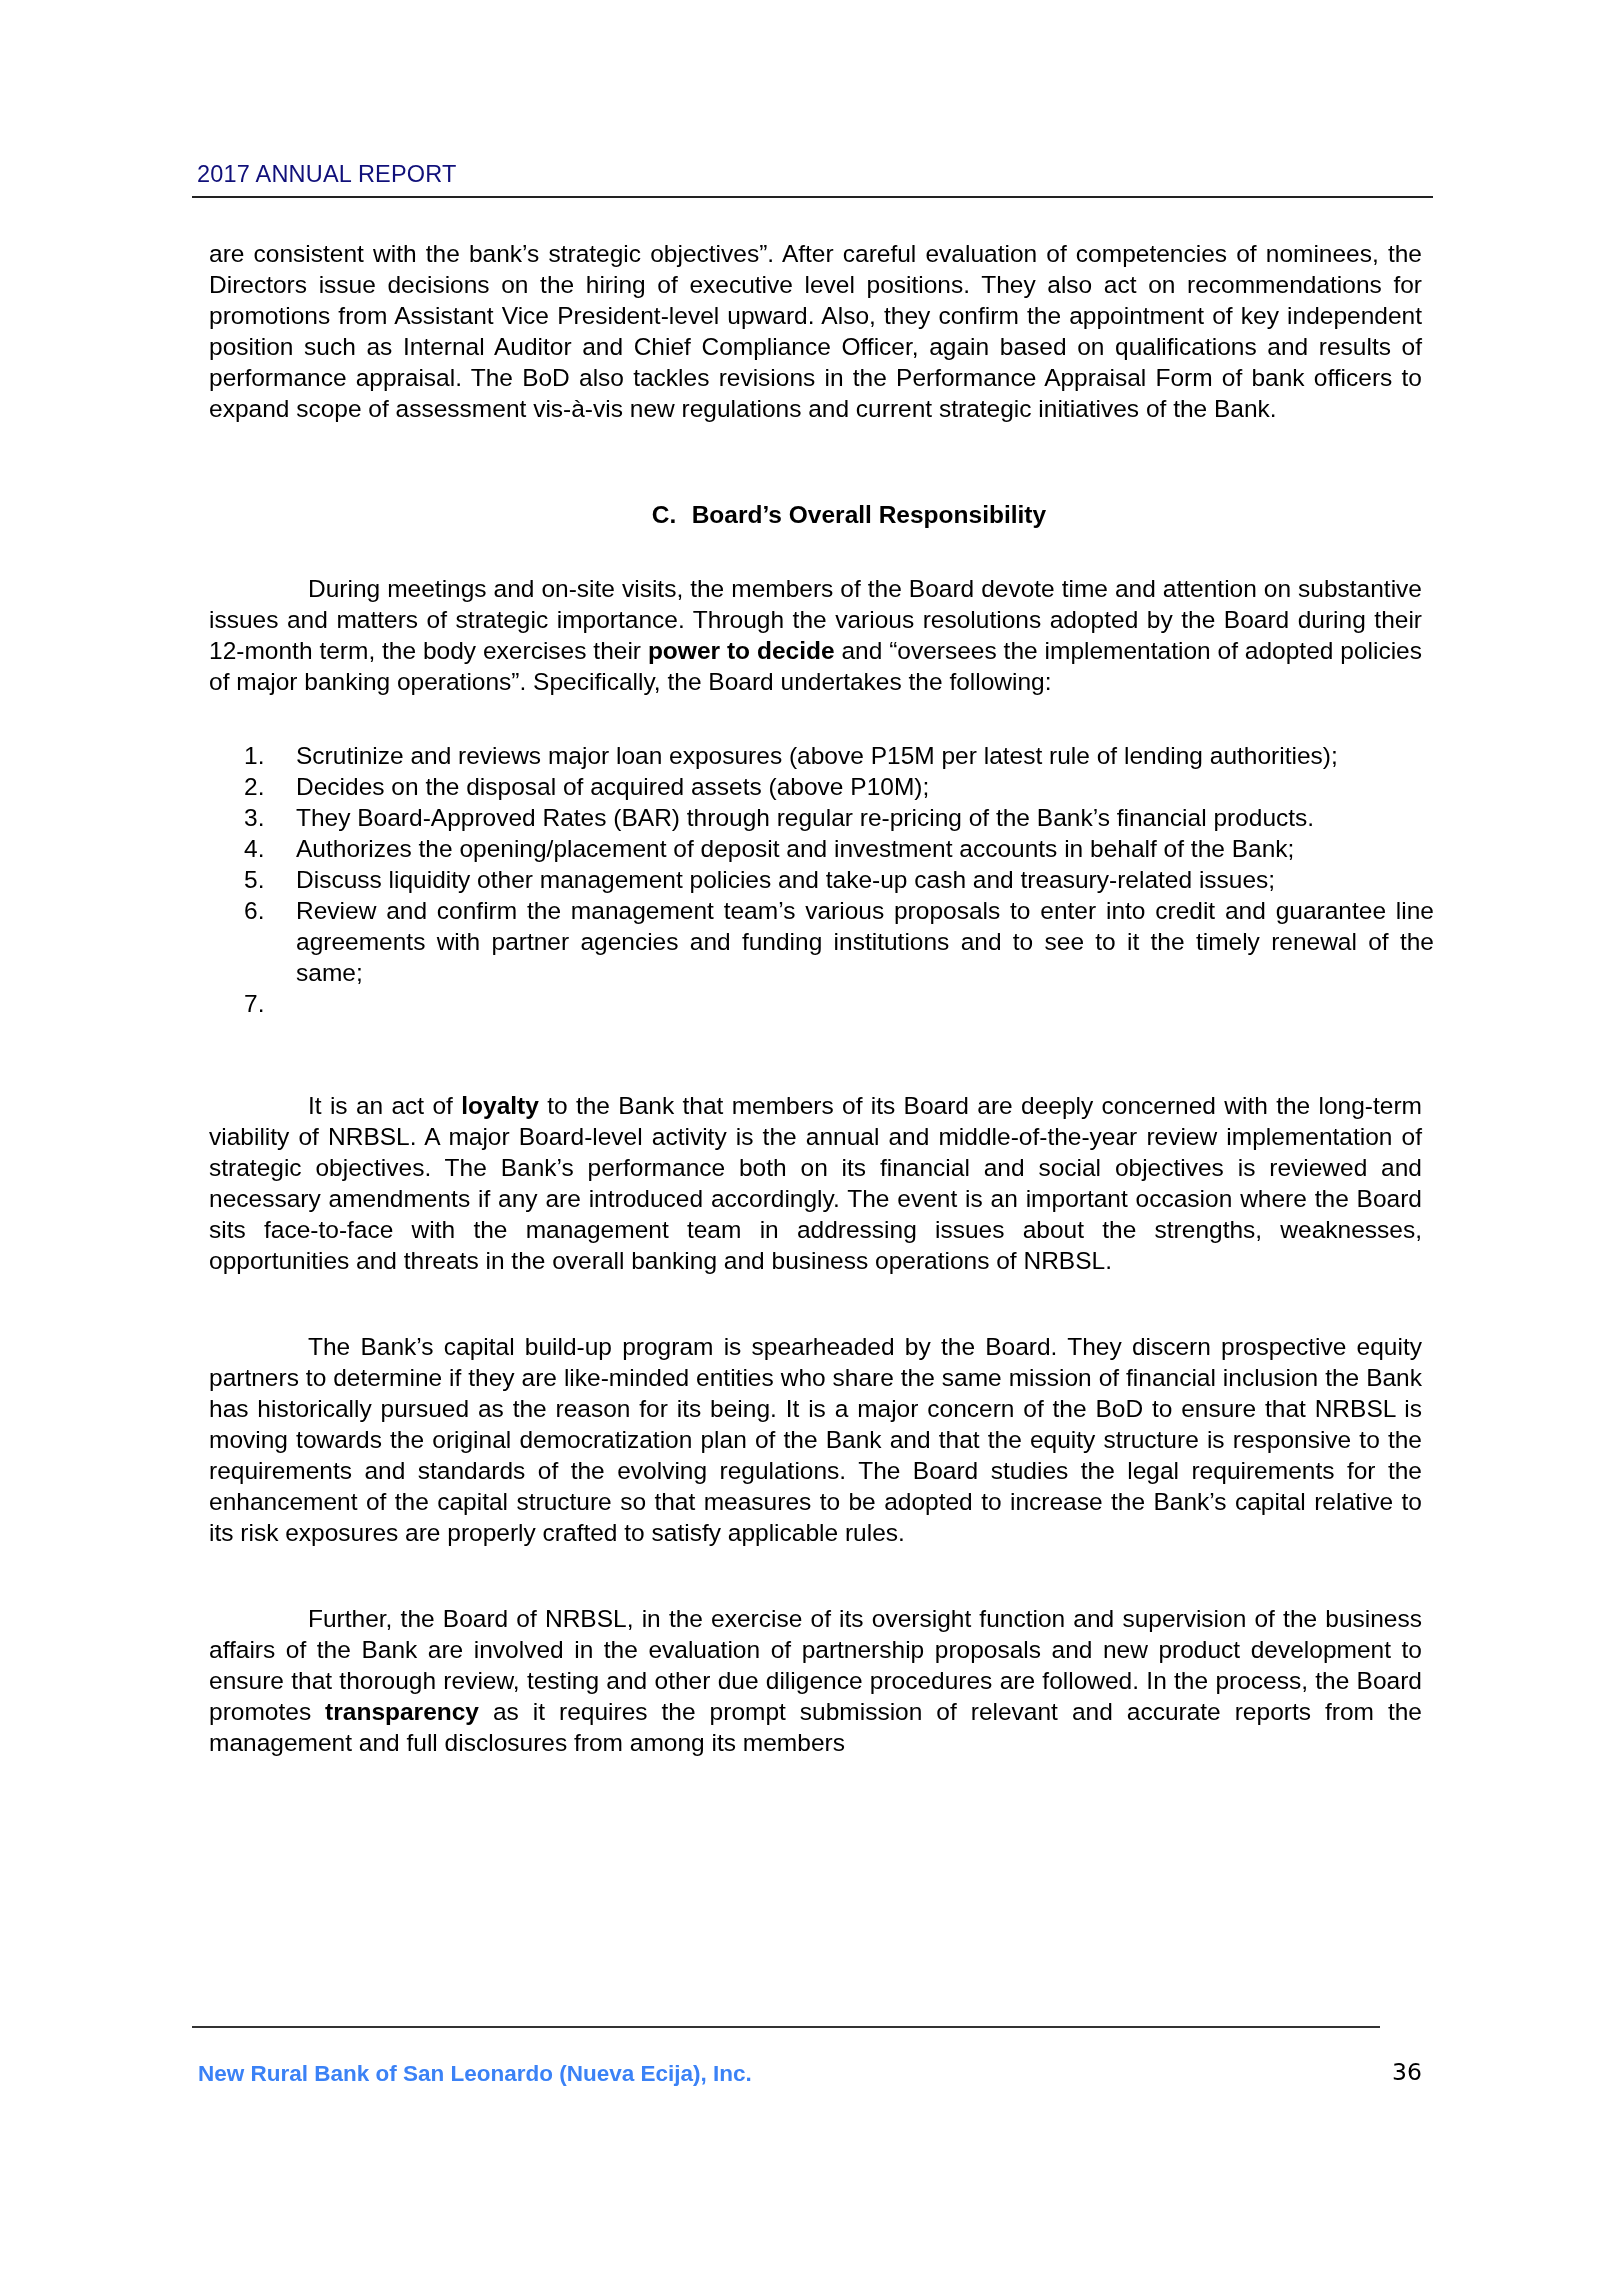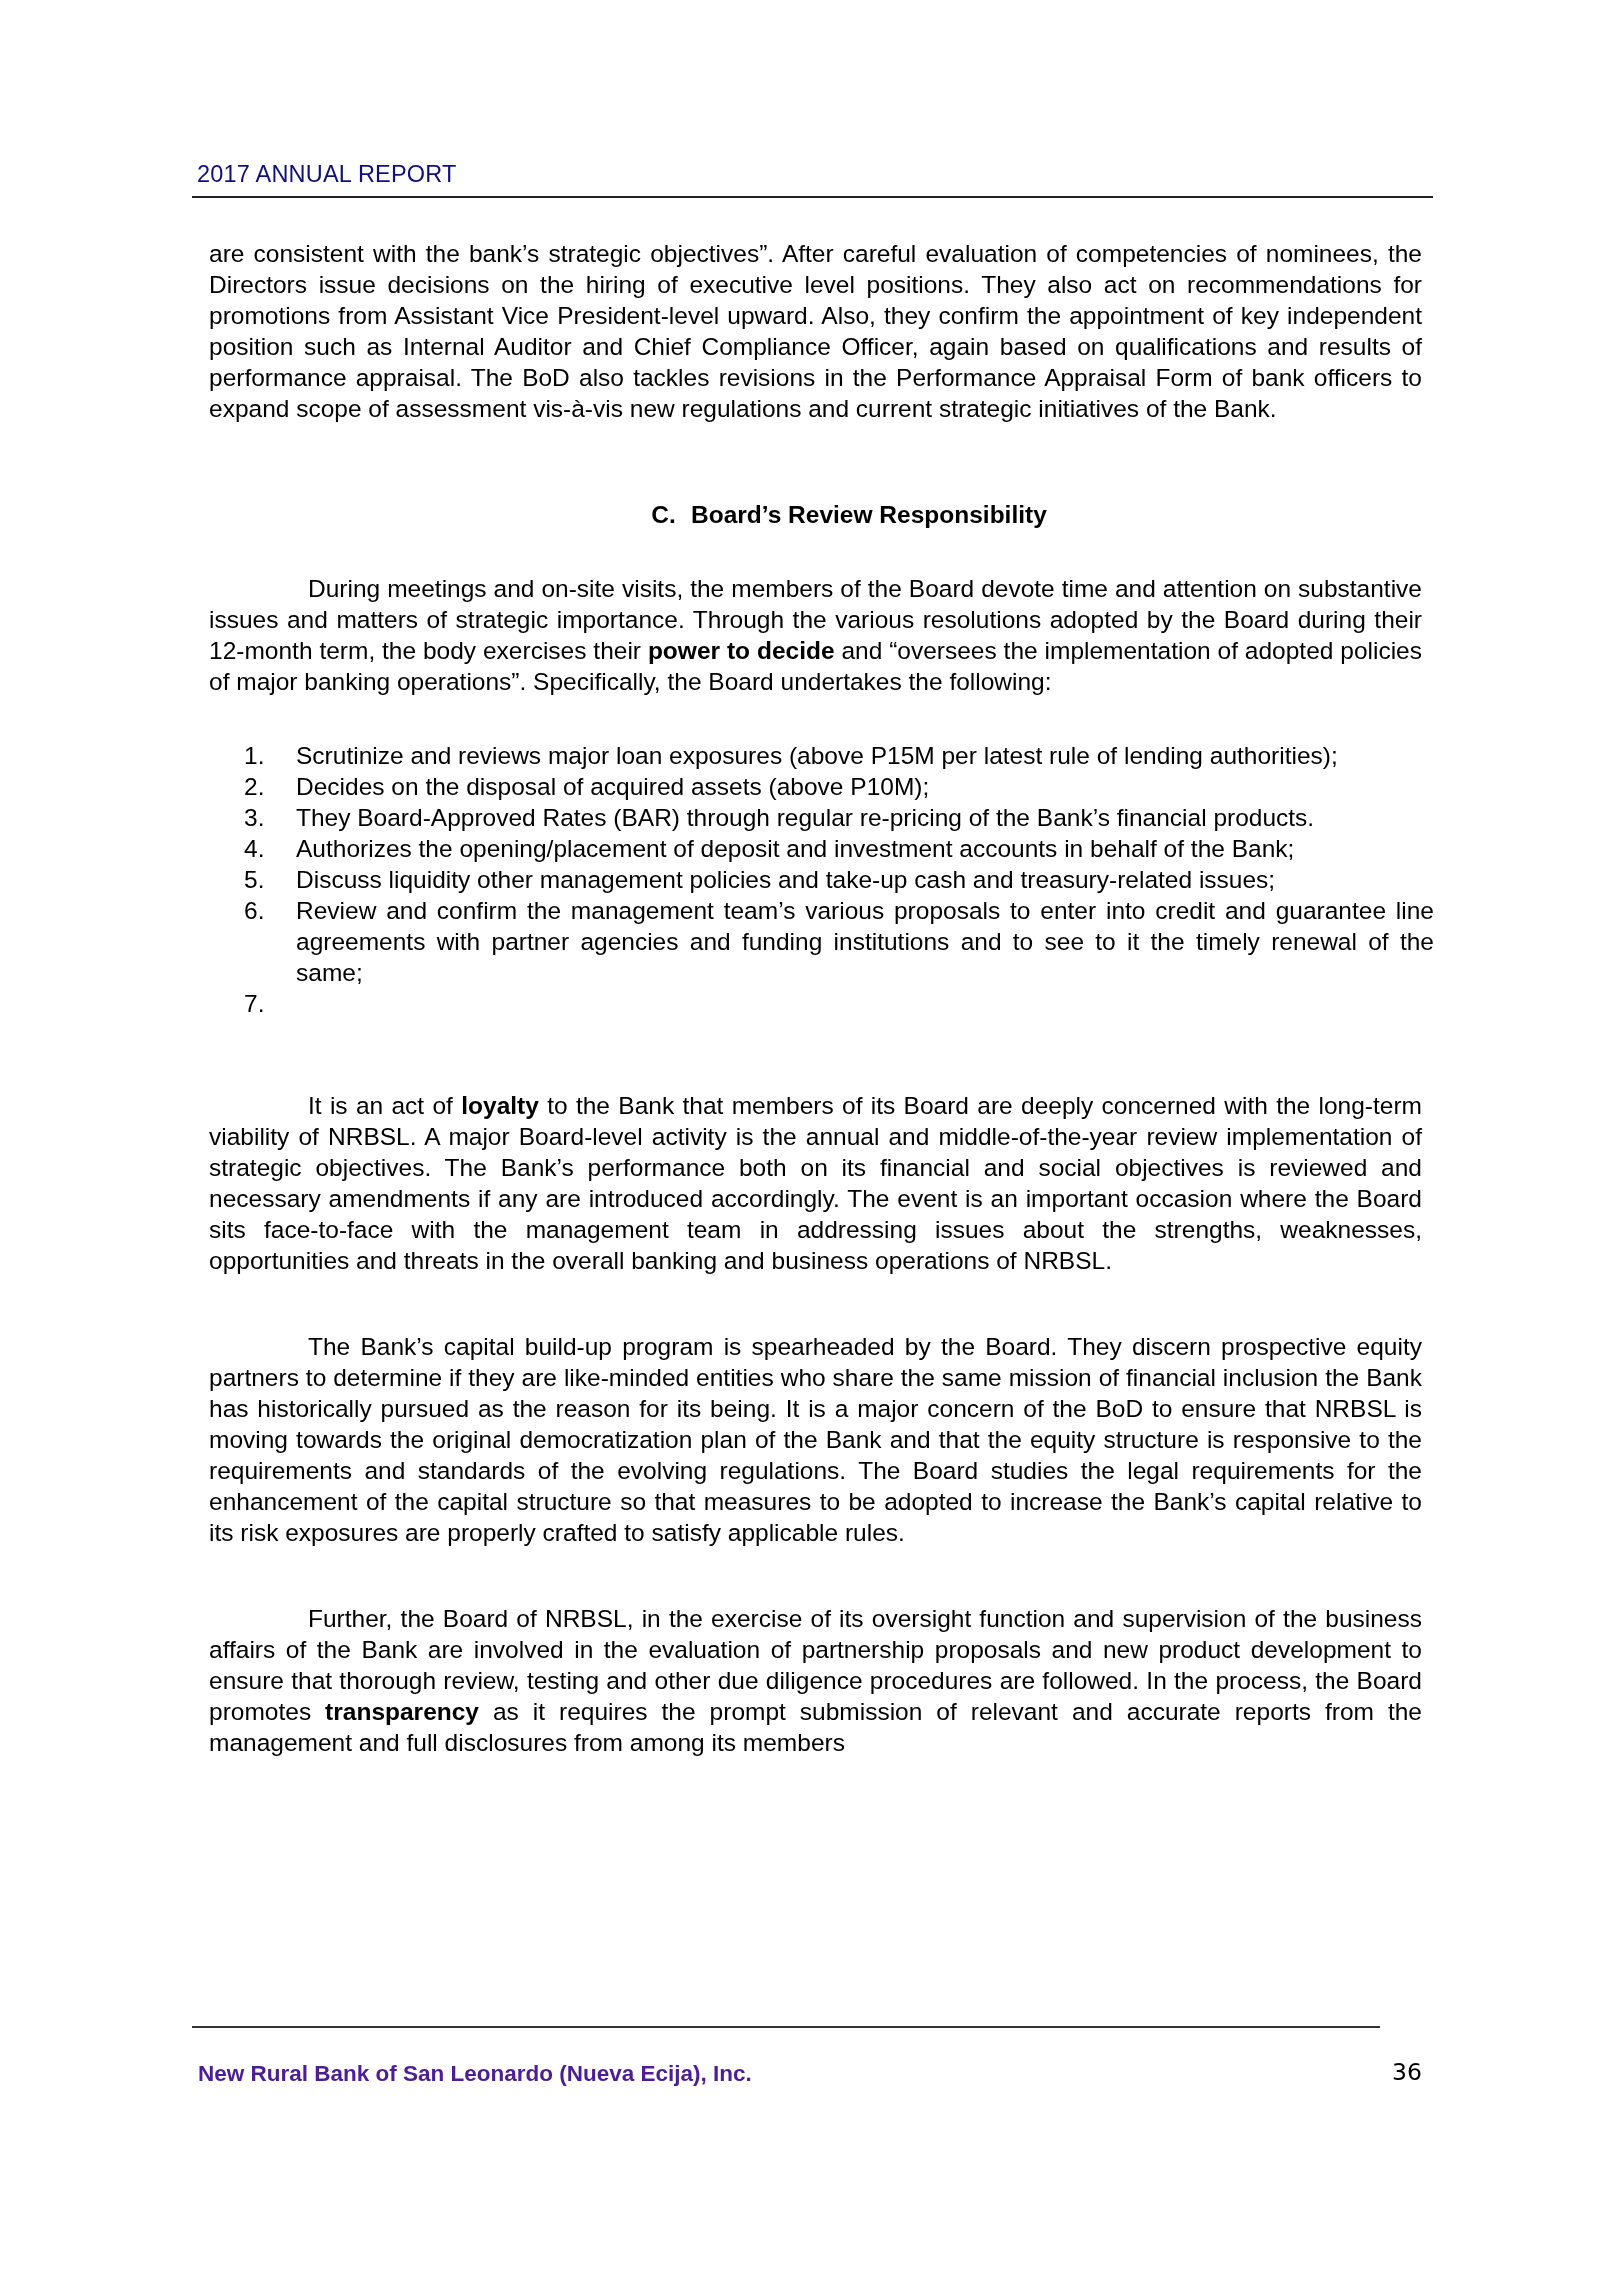--- a/index.html
+++ b/index.html
@@ -89,21 +89,21 @@
     height: 2px;
     background: #333333;
   }
   .footer-name {
     position: absolute;
     left: 198px;
     top: 2060px;
     font-weight: bold;
     font-size: 22.5px;
     line-height: 27.4px;
-    color: #4c1d95;
+    color: #3b82f6;
   }
   .footer-page {
     position: absolute;
     left: 1392px;
     top: 2059px;
     font-family: "DejaVu Sans", sans-serif;
     font-size: 23.5px;
     line-height: 27.4px;
     color: #000000;
   }
@@ -116,21 +116,21 @@
 </div>
 <div class="header-rule"></div>
 
 <div class="content">
   <p>are consistent with the bank’s strategic objectives”. After careful evaluation of competencies of nominees, the Directors issue decisions on the hiring of executive level positions. They also act on recommendations for promotions from Assistant Vice President-level upward. Also, they confirm the appointment of key independent position such as Internal Auditor and Chief Compliance Officer, again based on qualifications and results of performance appraisal. The BoD also tackles revisions in the Performance Appraisal Form of bank officers to expand scope of assessment vis-à-vis new regulations and current strategic initiatives of the Bank.</p>
 
   <div class="gap-2"></div>
 
   <h2 class="section-heading" style="font-size:24.5px;line-height:31px;">
     <span class="letter">C.</span>
-    <span>Board’s Review Responsibility</span>
+    <span>Board’s Overall Responsibility</span>
   </h2>
 
   <div class="gap-1"></div>
 
   <p class="indent"><span>During meetings and on-site visits, the members of the Board devote time and attention on substantive issues and matters of strategic importance. Through the various resolutions adopted by the Board during their 12-month term, the body exercises their </span><b>power to decide</b><span> and “oversees the implementation of adopted policies of major banking operations”. Specifically, the Board undertakes the following:</span></p>
 
   <div class="gap-1"></div>
 
   <ol class="resp-list">
     <li><span class="num">1.</span><span>Scrutinize and reviews major loan exposures (above P15M per latest rule of lending authorities);</span></li>

